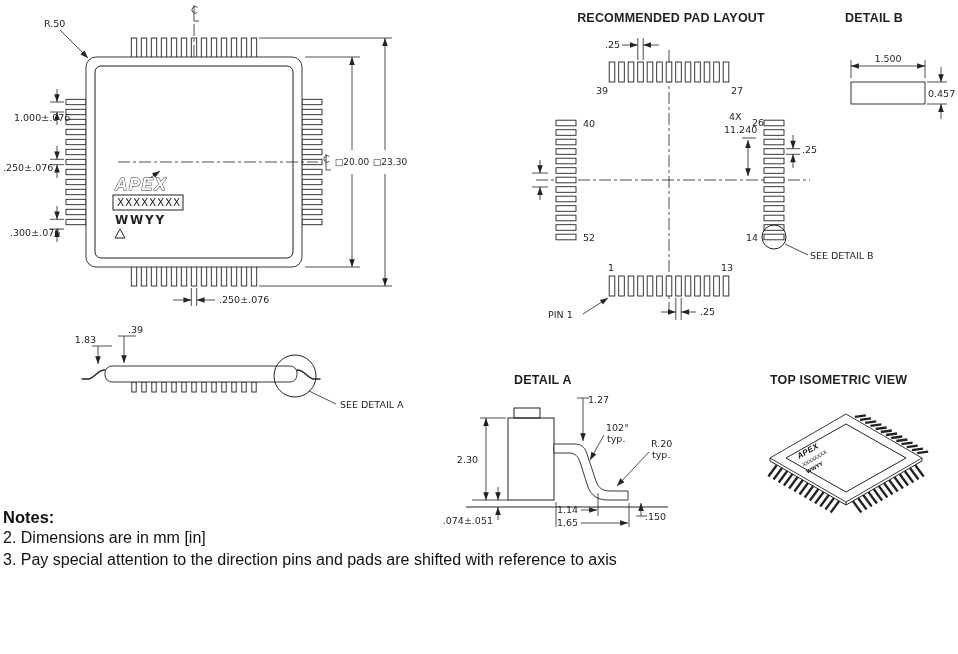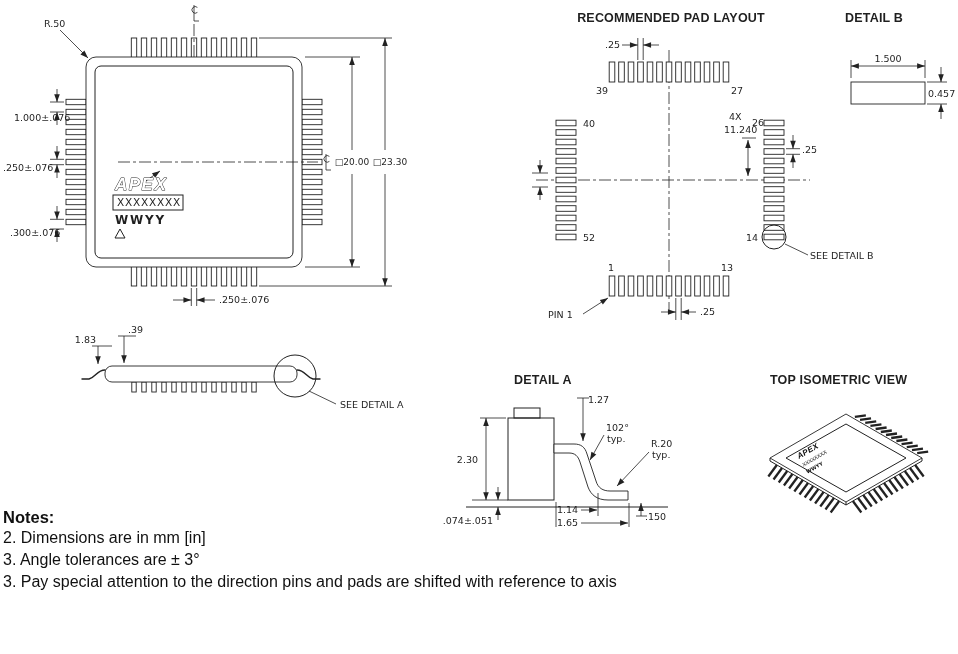--- a/index.html
+++ b/index.html
@@ -428,16 +428,15 @@
           <line x1="906.7733333333333" y1="447.02666666666664" x2="917.7733333333333" y2="445.52666666666664" class="isol"></line>
           <line x1="911.9666666666667" y1="450.0333333333333" x2="922.9666666666667" y2="448.5333333333333" class="isol"></line>
           <line x1="917.16" y1="453.04" x2="928.16" y2="451.54" class="isol"></line>
         </g>
   </g>
 </svg>
 
 <div class="notes">
   <div class="notes-heading">Notes:</div>
   <div class="note-line">2. Dimensions are in mm [in]</div>
-  <div class="note-line">3. Angle tolerances are ± 3°</div>
   <div class="note-line">3. Pay special attention to the direction pins and pads are shifted with reference to axis</div>
 </div>
 </div>
 
 </body></html>

